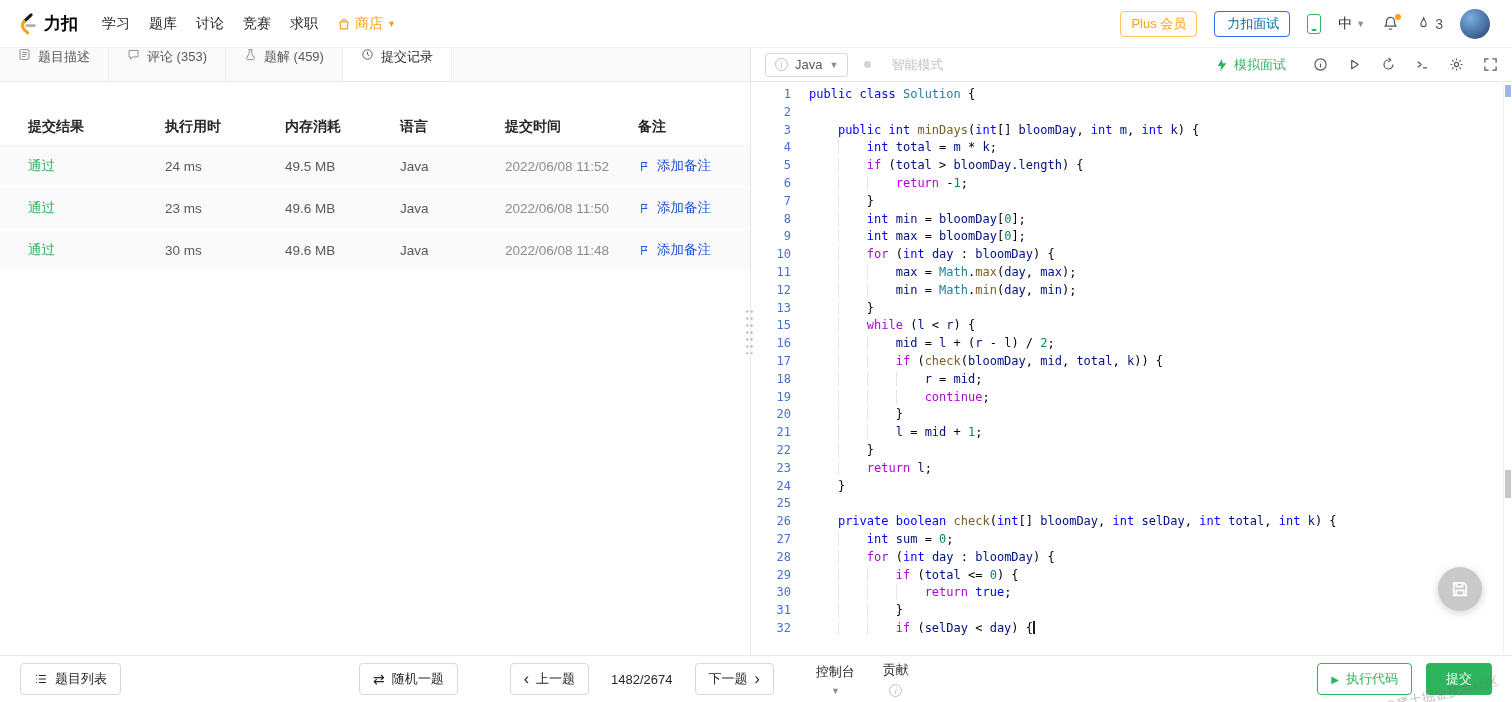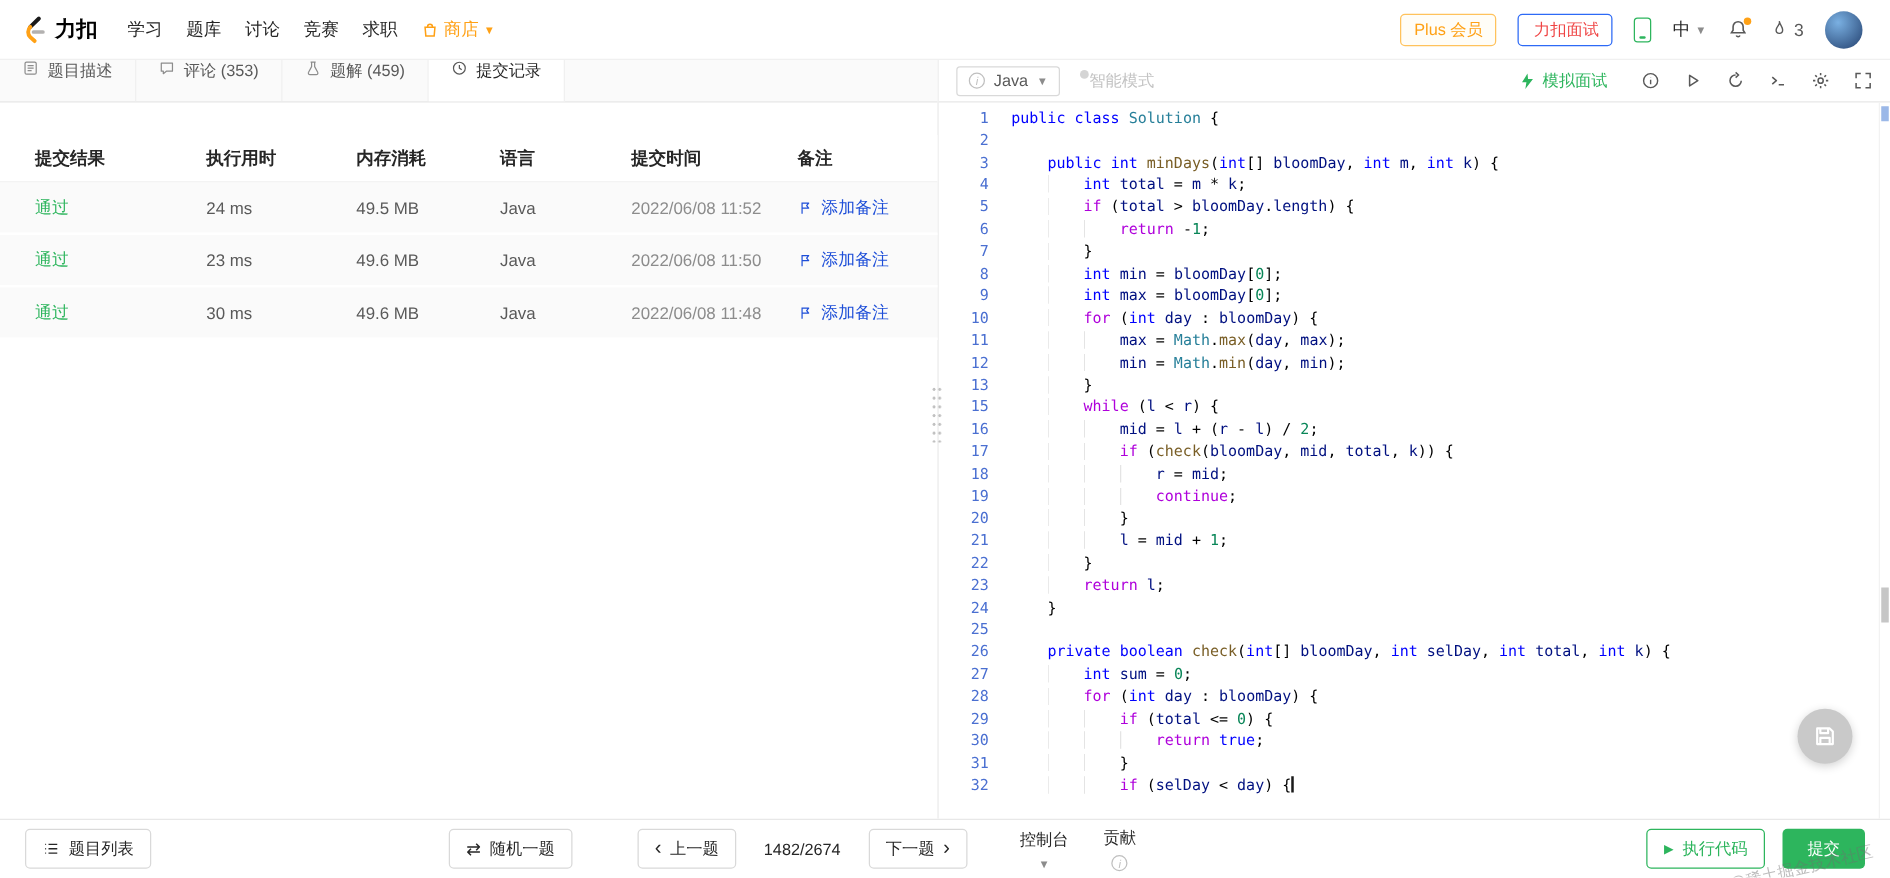--- a/index.html
+++ b/index.html
@@ -15,21 +15,21 @@
   .brand { font-weight:700; font-size:17px; color:#000; }
   nav { display:flex; gap:19px; font-size:14px; align-items:center; }
   nav .nav-item { cursor:pointer; color:#262626; }
   .store { color:#ffa116; display:flex; align-items:center; gap:4px; cursor:pointer; }
   .caret { font-size:9px; color:#8c8c8c; }
   .store .caret { color:#ffa116; }
   .nav-right { display:flex; align-items:center; gap:17px; }
   .chip { height:26px; display:inline-flex; align-items:center; padding:0 10px; border-radius:4px;
           font-size:13px; border:1px solid; cursor:pointer; background:#fff; white-space:nowrap; }
   .plus { color:#ffa116; border-color:#ffc25c; background:#fffdf7; }
-  .interview { color:#ef4444; border-color:#2d6af6;padding-left:12px; }
+  .interview { color:#0369a1; border-color:#2d6af6;padding-left:12px; }
   .phone { width:14px; height:20px; border:1.6px solid #2db55d; border-radius:3px; position:relative; display:inline-block; cursor:pointer; }
   .phone:after { content:""; position:absolute; bottom:1.5px; left:50%; transform:translateX(-50%);
                  width:5px; height:1.6px; background:#2db55d; border-radius:1px; }
   .langsel { display:flex; align-items:center; gap:4px; font-size:14px; cursor:pointer; }
   .iconbtn { color:#595959; display:inline-flex; align-items:center; cursor:pointer; position:relative; }
   .bell-dot { position:absolute; top:-1px; right:-2px; width:6px; height:6px; border-radius:50%; background:#ffa116; }
   .streak { display:flex; align-items:center; gap:4px; color:#595959; font-size:14px; cursor:pointer; }
   .avatar { width:30px; height:30px; border-radius:50%; cursor:pointer;
             background:radial-gradient(circle at 35% 30%, #7ab0e2, #23406e); }
 
@@ -56,21 +56,21 @@
     background:radial-gradient(circle, #c0c0c0 1px, transparent 1.4px) 0 0 / 4.5px 7px; }
 
   
   .right { flex:1; display:flex; flex-direction:column; min-width:0; background:#fff; }
   .toolbar { height:34px; flex:0 0 34px; border-bottom:1px solid #e8e8e8; display:flex; align-items:center;
              padding:0 14px; gap:16px; }
   .lang-select { height:24px; border:1px solid #d9d9d9; border-radius:3px; display:flex; align-items:center;
                  gap:7px; padding:0 9px; font-size:13px; color:#595959; cursor:pointer; background:#fff; }
   .info-badge { width:13px; height:13px; border-radius:50%; border:1px solid #bfbfbf; color:#bfbfbf;
                 font-size:9px; display:inline-flex; align-items:center; justify-content:center; font-style:italic; }
-  .mode { display:flex; gap:0; color:#c3c3c3; font-size:13px; cursor:pointer; }
+  .mode { display:flex; align-items:center; gap:20px; color:#c3c3c3; font-size:13px; cursor:pointer; }
   .mode .dot { width:7px; height:7px; border-radius:50%; background:#d4d4d4; }
   .tb-right { margin-left:auto; display:flex; align-items:center; gap:19px; color:#595959; }
   .tb-right svg { width:15px; height:15px; display:block; }
   .ticon { cursor:pointer; display:inline-flex; }
   .mock { color:#2db55d; display:flex; align-items:center; gap:5px; font-size:13px; cursor:pointer; margin-right:8px; }
   .mock svg { width:14px; height:14px; }
 
   .code { flex:1; position:relative; overflow:hidden; padding-top:4px;
           font-family:"DejaVu Sans Mono","Liberation Mono",monospace; font-size:12px; line-height:17.8px; }
   .cl { display:flex; white-space:pre; height:17.8px; }

